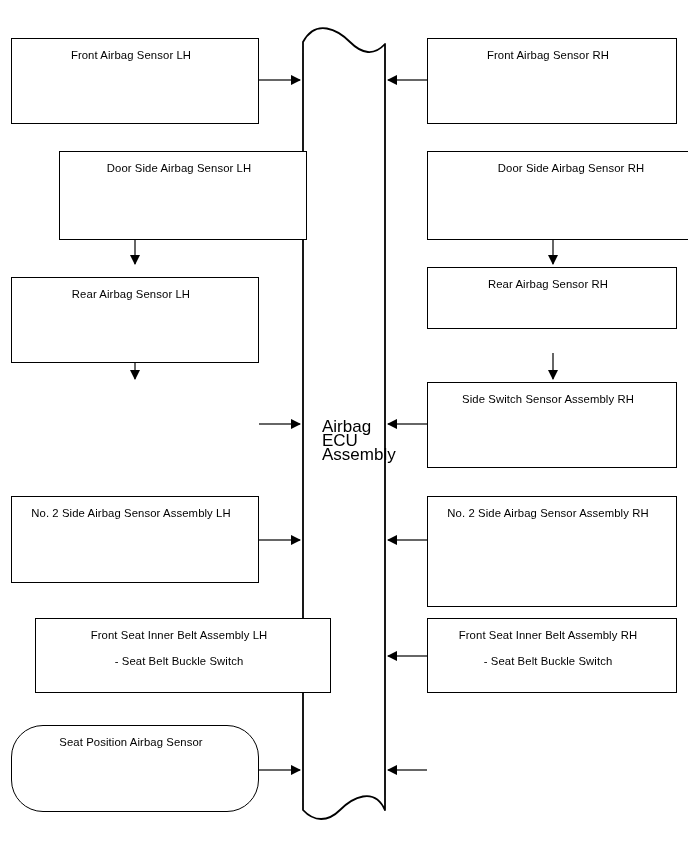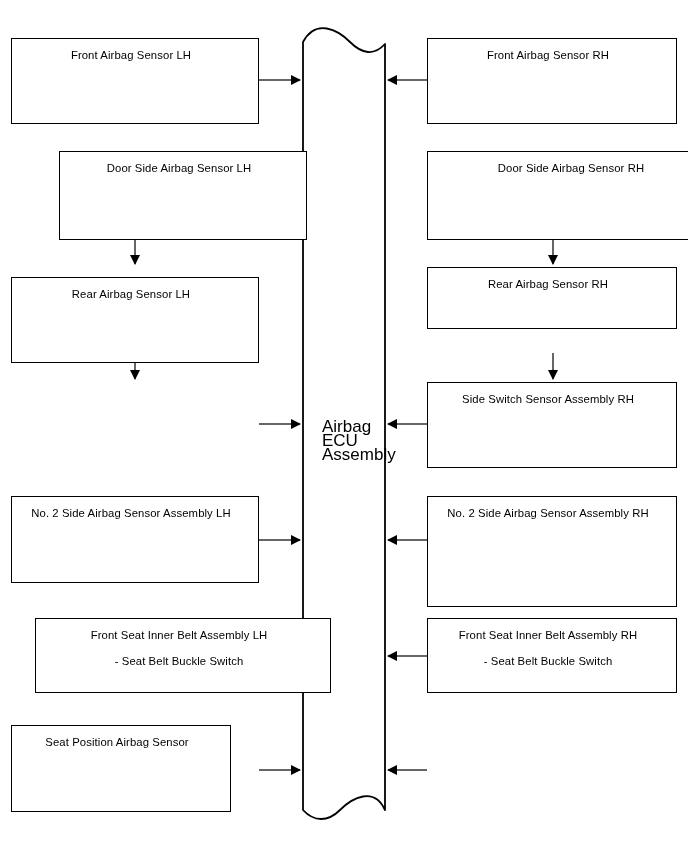--- a/index.html
+++ b/index.html
@@ -125,21 +125,21 @@
 
   <div class="node" style="left:11px; top:496px; width:248px; height:87px;">
     <div class="line">No. 2 Side Airbag Sensor Assembly LH</div>
   </div>
 
   <div class="node" style="left:11px; top:618px; width:296px; height:75px;margin-left:24px;">
     <div class="line">Front Seat Inner Belt Assembly LH</div>
     <div class="line spaced">- Seat Belt Buckle Switch</div>
   </div>
 
-  <div class="node" style="left:11px; top:725px; width:220px; height:87px;">
+  <div class="node" style="left:11px; top:725px; width:248px; height:87px;border-radius:32px;">
     <div class="line">Seat Position Airbag Sensor</div>
   </div>
 
   <div class="node" style="left:427px; top:38px; width:250px; height:86px;">
     <div class="line">Front Airbag Sensor RH</div>
   </div>
 
   <div class="node" style="left:427px; top:151px; width:296px; height:89px;">
     <div class="line">Door Side Airbag Sensor RH</div>
   </div>

